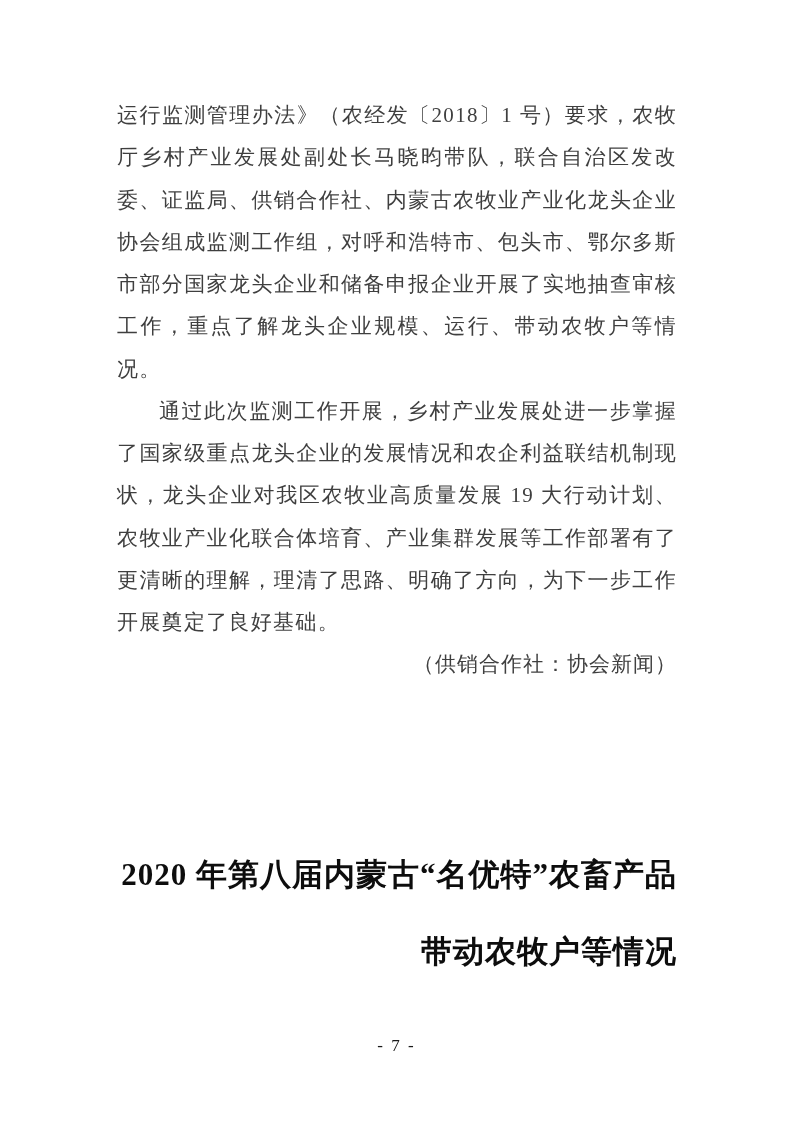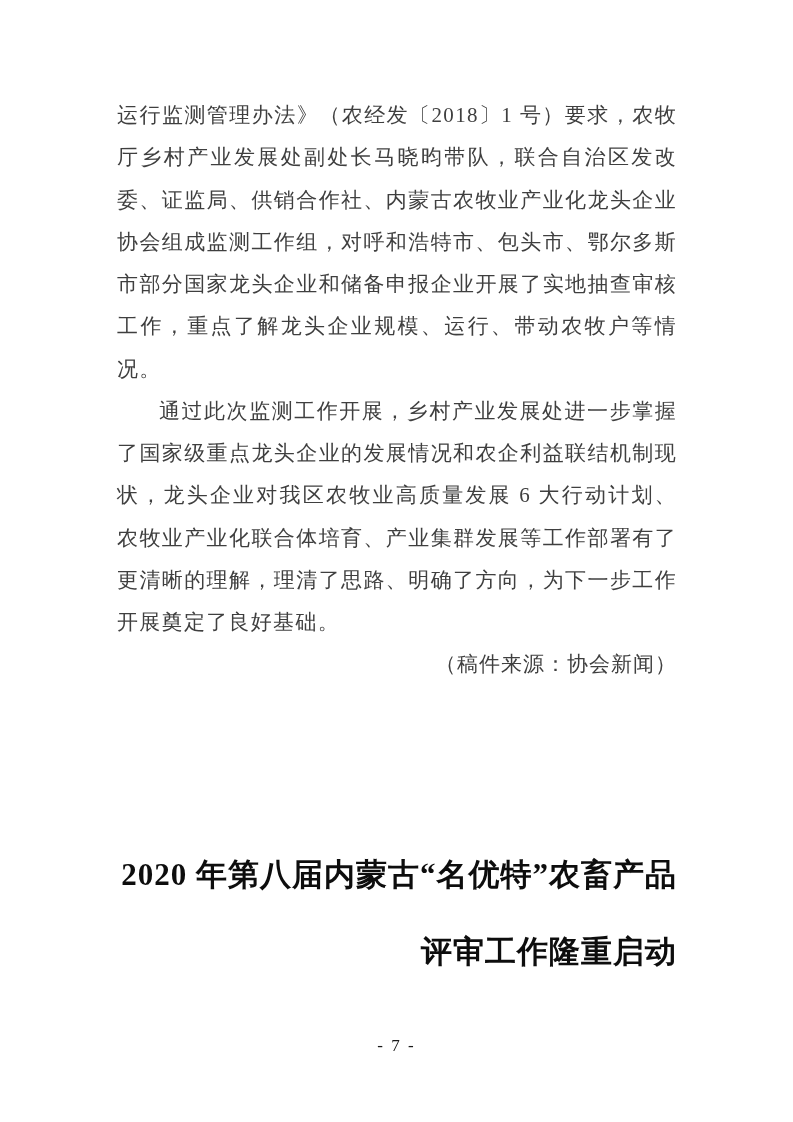--- a/index.html
+++ b/index.html
@@ -72,24 +72,24 @@
     color: #1a1a1a;
   }
 </style>
 </head>
 <body>
 
 <div class="page">
 
   <div class="content">
     <p class="body-par">运行监测管理办法》（农经发〔2018〕1 号）要求，农牧厅乡村产业发展处副处长马晓昀带队，联合自治区发改委、证监局、供销合作社、内蒙古农牧业产业化龙头企业协会组成监测工作组，对呼和浩特市、包头市、鄂尔多斯市部分国家龙头企业和储备申报企业开展了实地抽查审核工作，重点了解龙头企业规模、运行、带动农牧户等情况。</p>
-    <p class="body-par indent">通过此次监测工作开展，乡村产业发展处进一步掌握了国家级重点龙头企业的发展情况和农企利益联结机制现状，龙头企业对我区农牧业高质量发展 6 大行动计划、农牧业产业化联合体培育、产业集群发展等工作部署有了更清晰的理解，理清了思路、明确了方向，为下一步工作开展奠定了良好基础。</p>
-    <p class="source-line">（稿件来源：协会新闻）</p>
+    <p class="body-par indent">通过此次监测工作开展，乡村产业发展处进一步掌握了国家级重点龙头企业的发展情况和农企利益联结机制现状，龙头企业对我区农牧业高质量发展 19 大行动计划、农牧业产业化联合体培育、产业集群发展等工作部署有了更清晰的理解，理清了思路、明确了方向，为下一步工作开展奠定了良好基础。</p>
+    <p class="source-line">（供销合作社：协会新闻）</p>
   </div>
 
   <div class="article-heading">
     <div class="h-line">2020 年第八届内蒙古“名优特”农畜产品</div>
-    <div class="h-line">评审工作隆重启动</div>
+    <div class="h-line">带动农牧户等情况</div>
   </div>
 
   <div class="page-footer">- 7 -</div>
 
 </div>
 
 </body></html>

